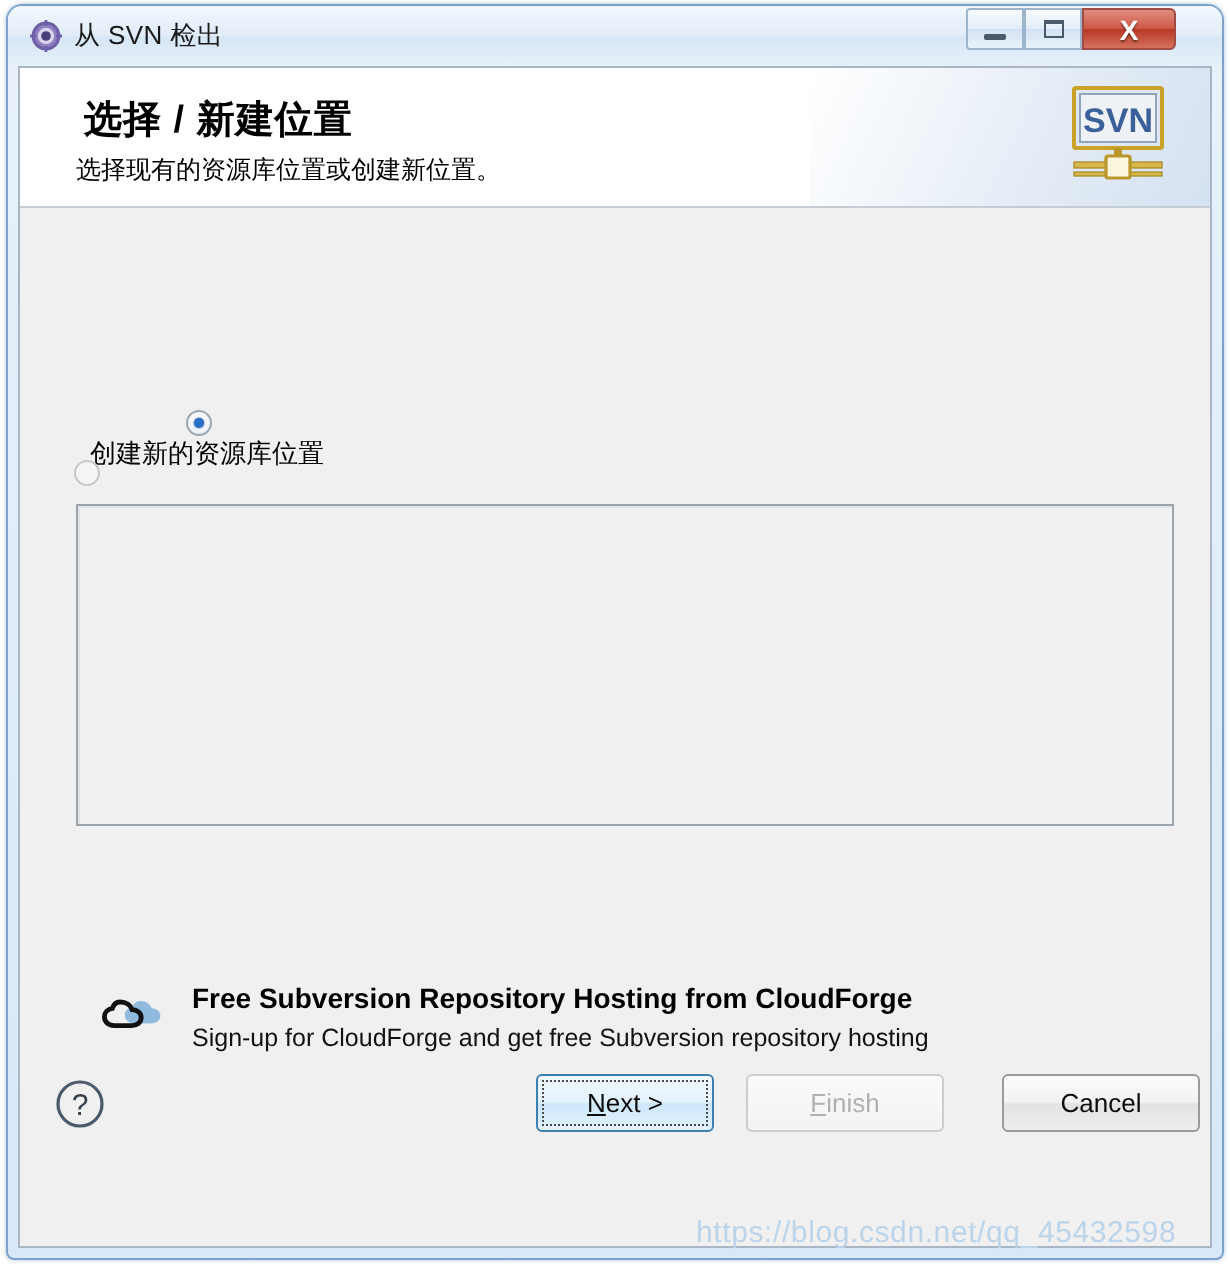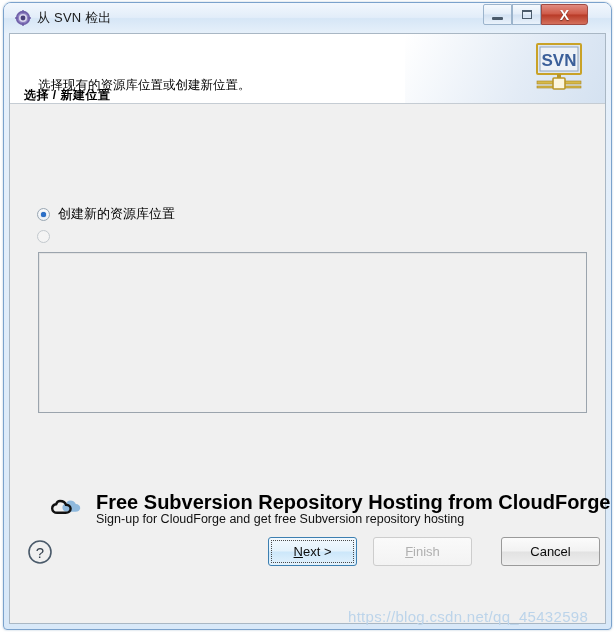--- a/index.html
+++ b/index.html
@@ -131,27 +131,26 @@
   .header-sheen {
     position: absolute;
     right: 0;
     top: 0;
     width: 200px;
     height: 69px;
     background: linear-gradient(115deg, rgba(255,255,255,0) 0%, rgba(222,232,244,0.85) 60%, rgba(210,224,240,0.95) 100%);
   }
   .header-title {
     position: absolute;
-    left: 14px;
+    left: 32px;
     top: 13px;
-    font-size: 12px;
+    font-size: 19px;
     font-weight: bold;
     color: #000000;
     letter-spacing: 0.5px;
-    margin-top: 40px;
   }
   .header-sub {
     position: absolute;
     left: 28px;
     top: 43px;
     font-size: 12.5px;
     color: #000000;
   }
   .svn-logo {
     position: absolute;
@@ -167,21 +166,21 @@
     height: 473px;
     background: #f0f0f0;
   }
 
   .radio-row {
     position: absolute;
     display: flex;
     align-items: center;
     left: 27px;
   }
-  .radio-row.r1 { top: 101px; }
+  .radio-row.r1 { top: 101px; flex-direction: column; }
   .radio-row.r2 { top: 126px; }
 
   .radio {
     width: 13px;
     height: 13px;
     border-radius: 50%;
     box-sizing: border-box;
     border: 1px solid #9aa7b3;
     background: radial-gradient(circle at 50% 35%, #ffffff 0%, #eef2f6 70%, #dde4ea 100%);
     position: relative;
@@ -233,21 +232,21 @@
     position: absolute;
     left: 0;
     top: 4px;
     width: 34px;
     height: 24px;
   }
   .promo-title {
     position: absolute;
     left: 46px;
     top: 0;
-    font-size: 20px;
+    font-size: 14px;
     font-weight: bold;
     color: #000000;
     white-space: nowrap;
   }
   .promo-line {
     position: absolute;
     left: 46px;
     font-size: 12.5px;
     color: #111111;
     white-space: nowrap;

